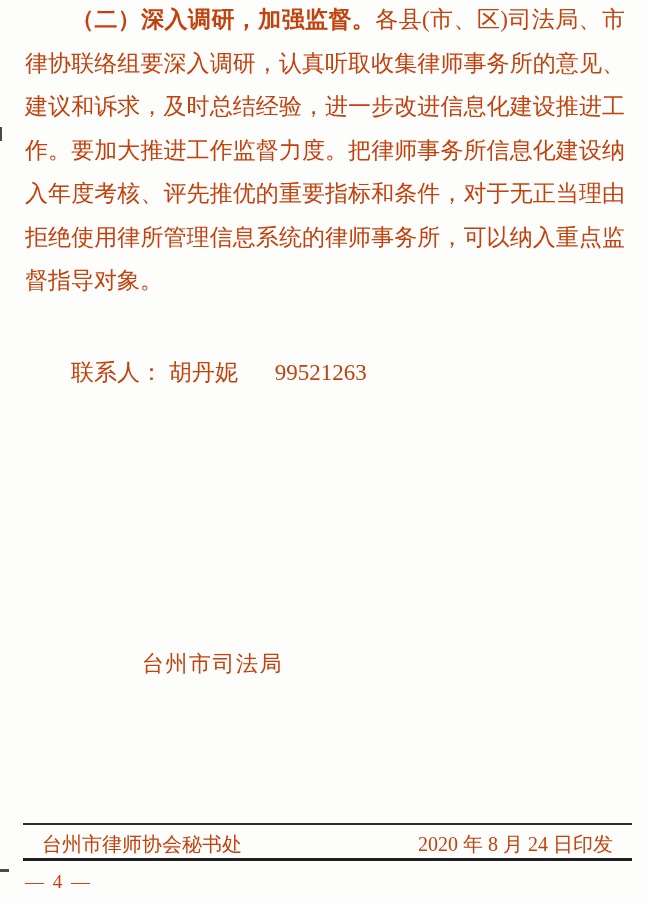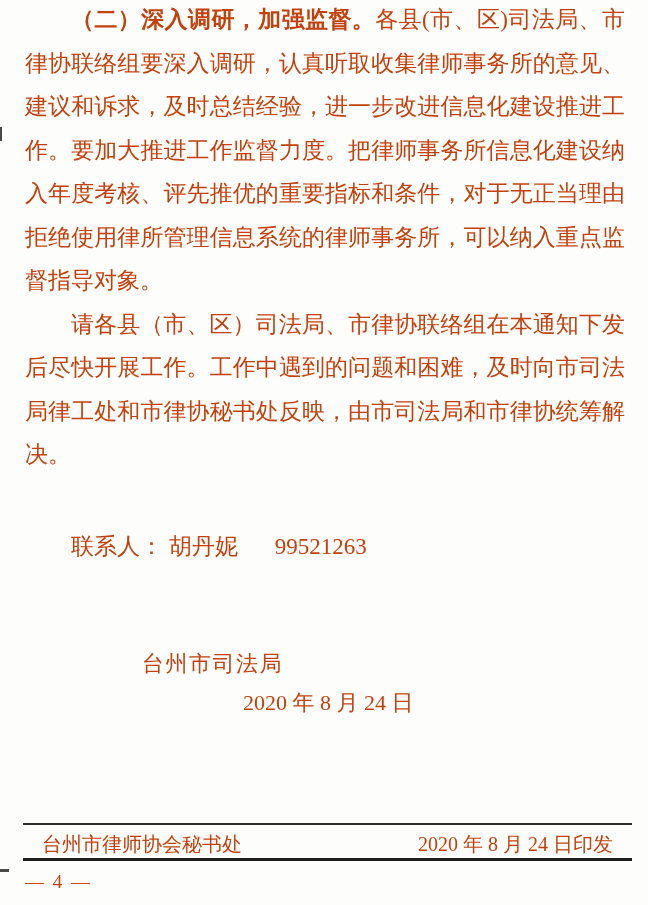--- a/index.html
+++ b/index.html
@@ -132,33 +132,31 @@
 </head>
 <body>
 
 <div class="page">
 
   <div class="scan-mark-left"></div>
 
   <div class="doc-body">
     <p class="para"><b class="para-lead">（二）深入调研，加强监督。</b><span>各县(市、区)司法局、市律协联络组要深入调研，认真听取收集律师事务所的意见、建议和诉求，及时总结经验，进一步改进信息化建设推进工作。要加大推进工作监督力度。把律师事务所信息化建设纳入年度考核、评先推优的重要指标和条件，对于无正当理由拒绝使用律所管理信息系统的律师事务所，可以纳入重点监督指导对象。</span></p>
 
-    <p class="para"><span>请各县（市、区）司法局、市律协联络组在本通知下发后尽快开展工作。工作中遇到的问题和困难，及时向市司法局律工处和市律协秘书处反映，由市司法局和市律协统筹解决。</span></p>
 
     <div class="contact-block">
       <p class="contact-line"><span>联系人：</span><span class="contact-name">胡丹妮</span><span class="contact-phone">99521263</span></p>
 
     </div>
   </div>
 
   <div class="sig-row">
     <span class="sig-left">台州市司法局</span>
   </div>
 
-  <div class="sig-date">2020 年 8 月 24 日</div>
 
   <div class="footer-rule-thin"></div>
 
   <div class="footer-row">
     <span>台州市律师协会秘书处</span>
     <span>2020 年 8 月 24 日印发</span>
   </div>
 
   <div class="footer-rule-thick"></div>
 

